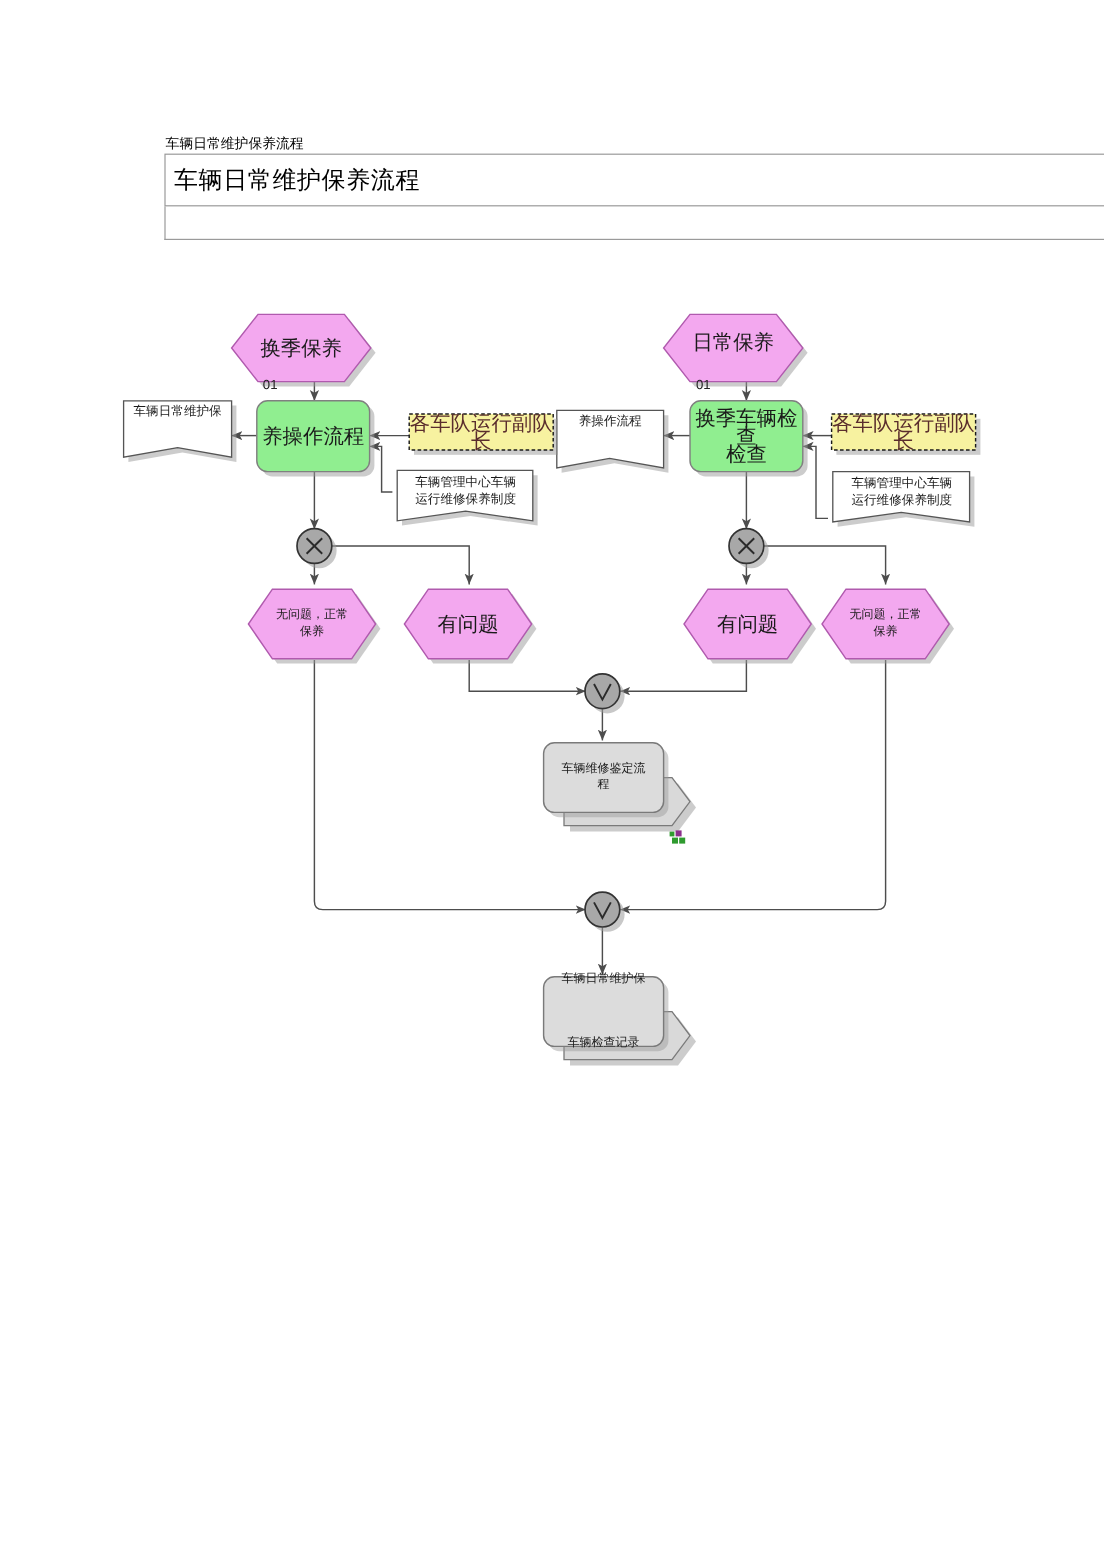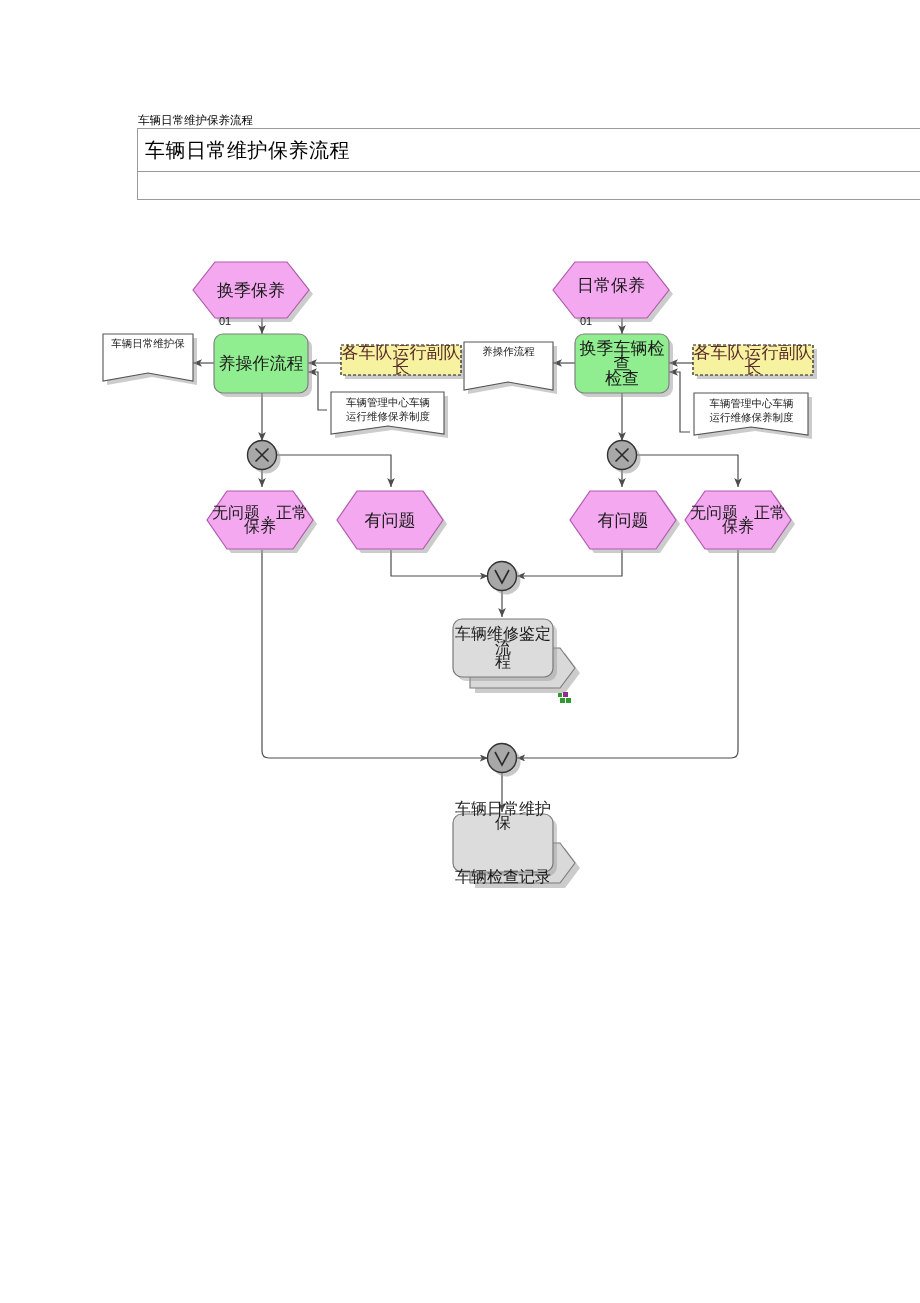--- a/index.html
+++ b/index.html
@@ -65,21 +65,21 @@
     position: absolute;
     display: flex;
     align-items: center;
     justify-content: center;
     text-align: center;
     color: #1a1a1a;
     font-size: 17px;
     line-height: 15px;
     pointer-events: none;
   }
-  .node-label.small { font-size: 16px; line-height: 14px; }
+  .node-label.small { font-size: 10px; line-height: 14px; }
   .seq-num {
     position: absolute;
     font-family: "Liberation Sans", sans-serif;
     font-size: 11px;
     color: #222;
     padding-left: 20px;
   }
   .doc-label {
     position: absolute;
     text-align: center;

